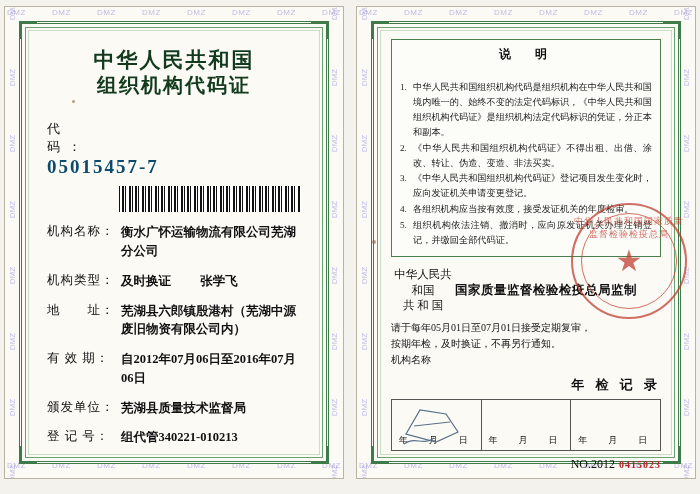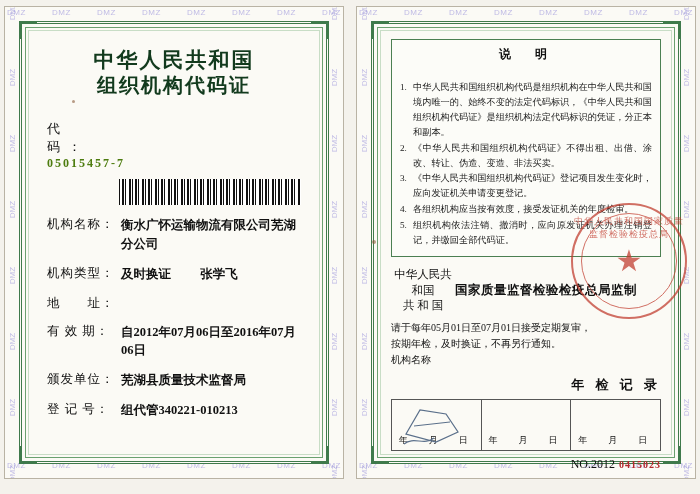--- a/index.html
+++ b/index.html
@@ -126,24 +126,24 @@
   }
   .codeline .lbl {
     font-family: "Liberation Serif", serif;
     font-size: 13px;
     letter-spacing: 8px;
     color: #111;
     width: 72px;
   }
   .codeline .val {
     font-family: "Liberation Serif", serif;
-    font-size: 12px;
+    font-size: 19px;
     font-weight: bold;
     letter-spacing: 2px;
-    color: #4d7c0f;
+    color: #0c4a6e;
   }
 
   .barcode {
     margin: 8px 0 2px 78px;
     width: 182px;
     height: 26px;
     background:
       repeating-linear-gradient(90deg,
         #111 0px, #111 1px, #fff 1px, #fff 3px,
         #111 3px, #111 5px, #fff 5px, #fff 6px,
@@ -418,20 +418,21 @@
       <div class="field">
         <span class="lbl">机构类型：</span>
         <span class="val bold">
           <span>及时换证</span>
           <span class="rep">张学飞</span>
         </span>
       </div>
 
       <div class="field">
         <span class="lbl">地　　址：</span>
+        <span class="val bold">芜湖县六郎镇殷港村（芜湖中源废旧物资有限公司内）</span>
       </div>
 
       <div class="field">
         <span class="lbl">有 效 期：</span>
         <span class="val bold">自2012年07月06日至2016年07月06日</span>
       </div>
 
       <div class="field">
         <span class="lbl">颁发单位：</span>
         <span class="val bold">芜湖县质量技术监督局</span>

